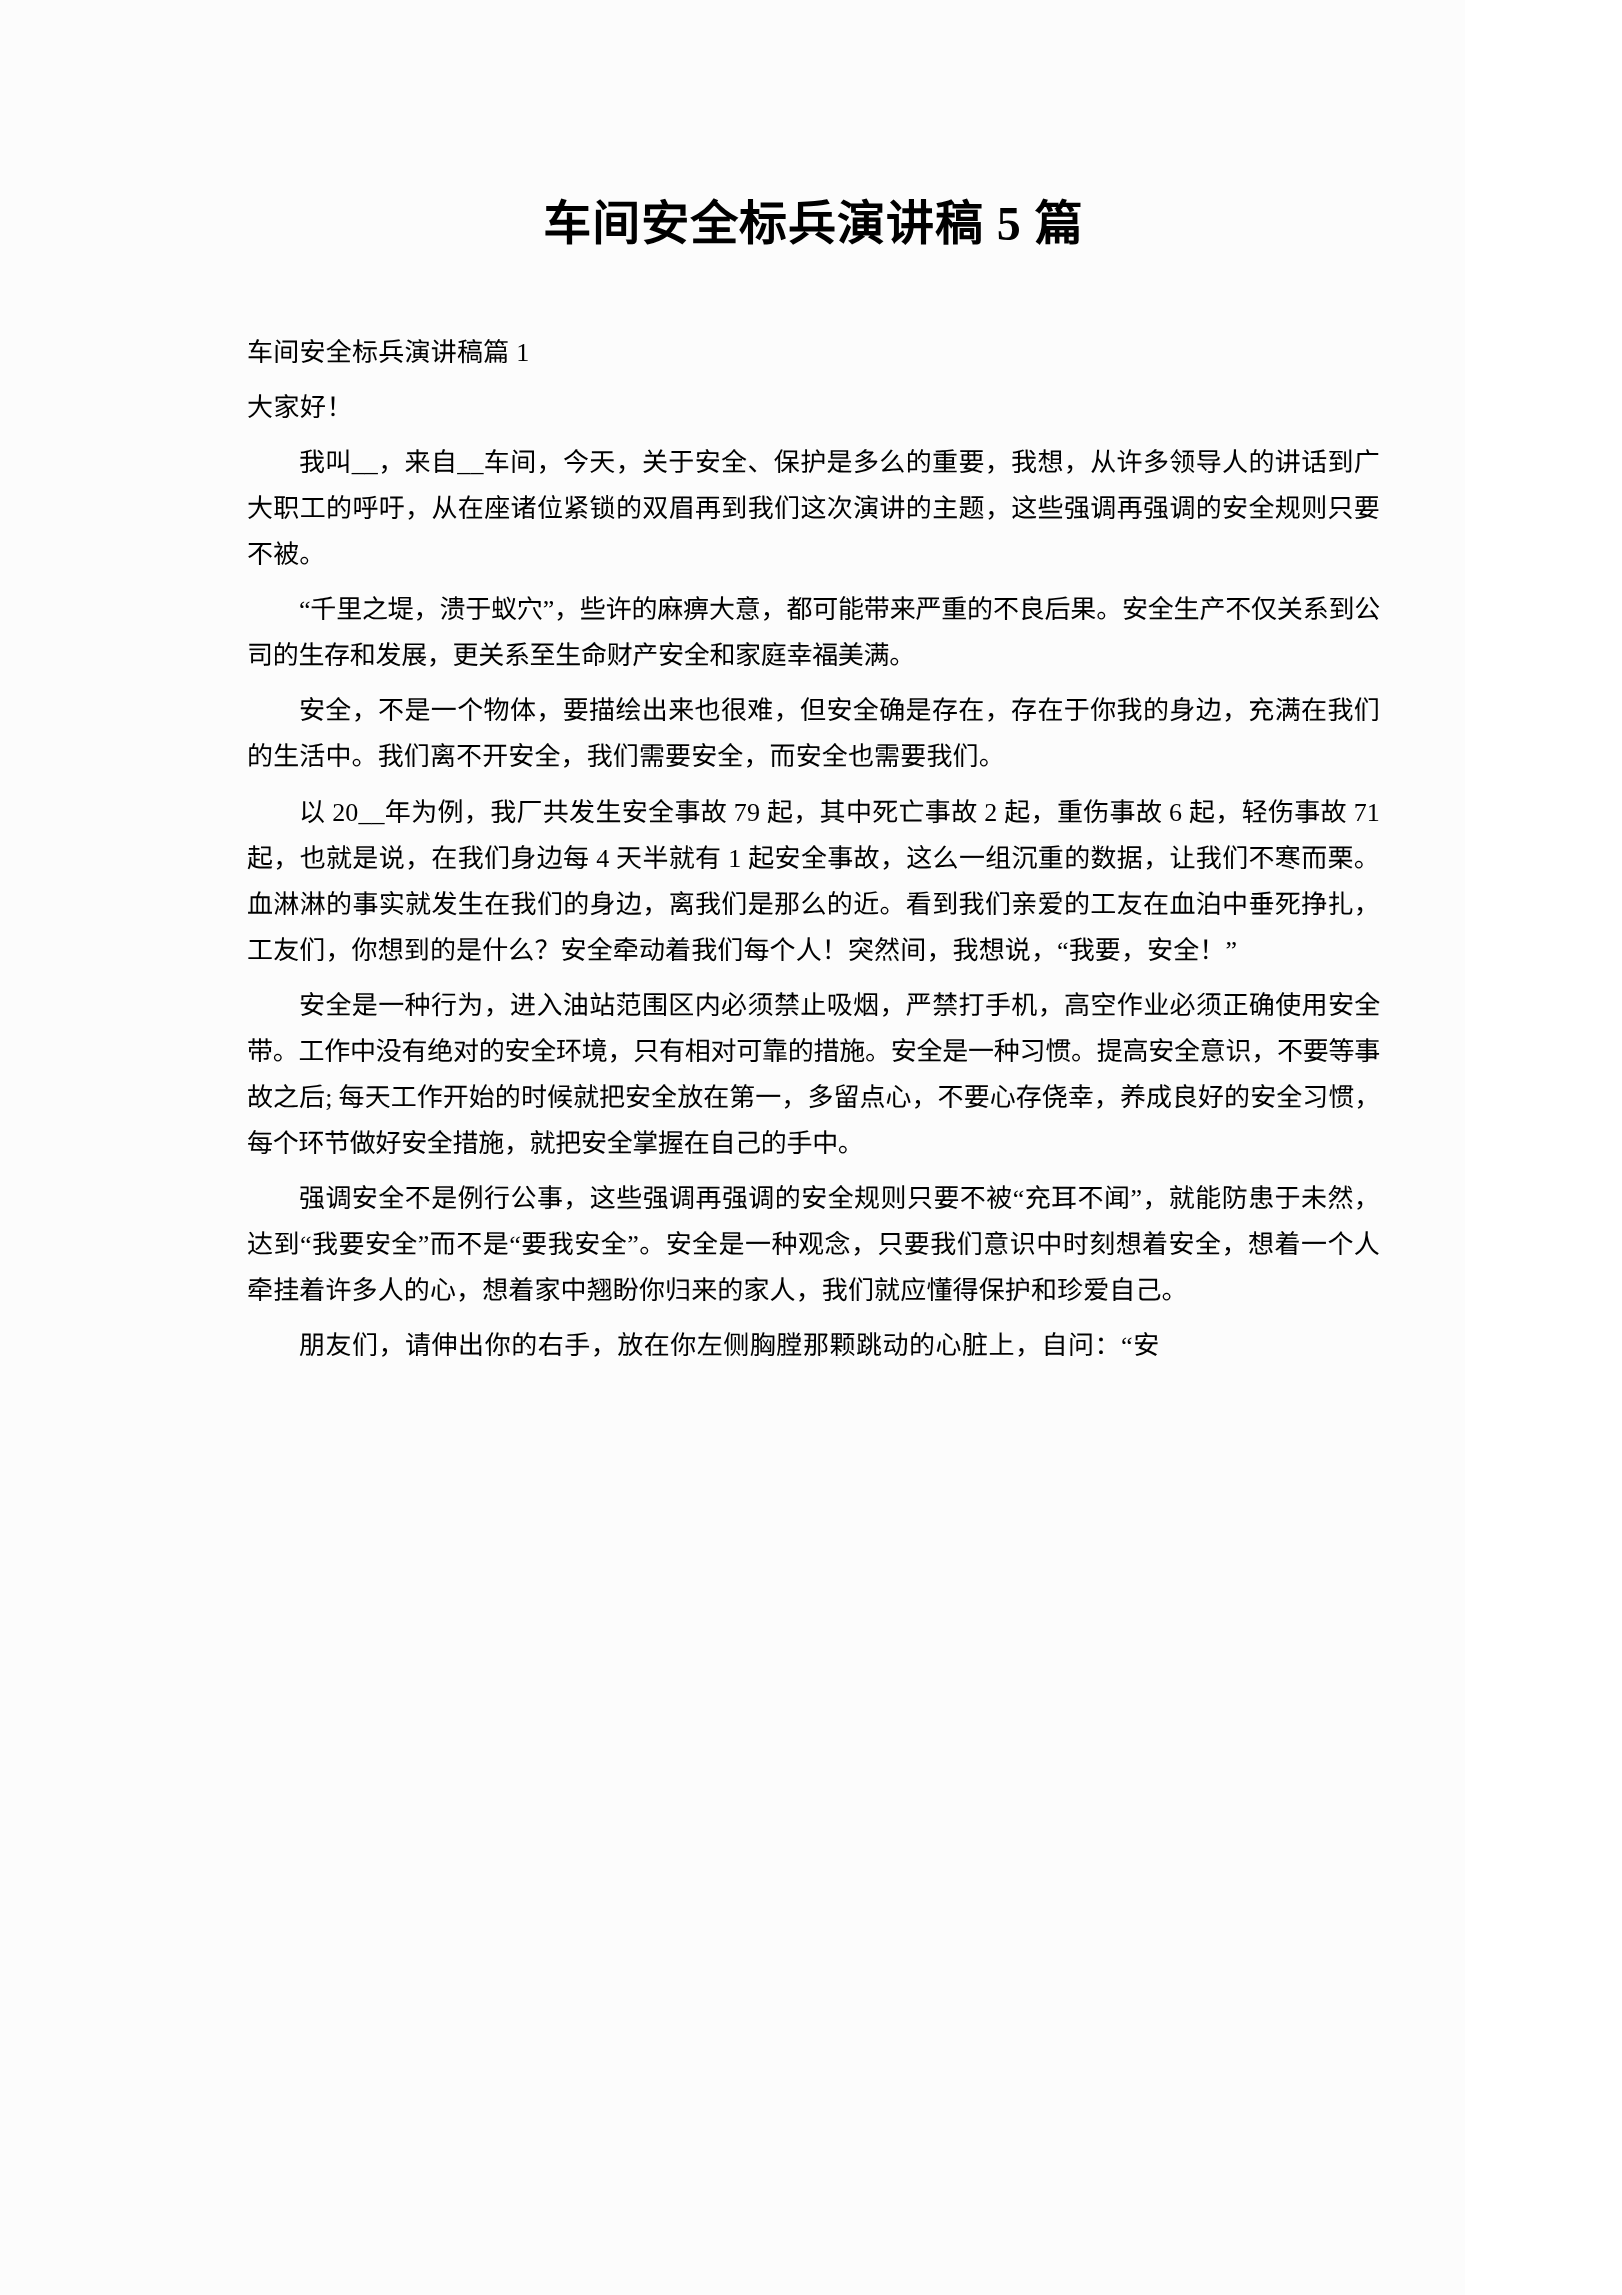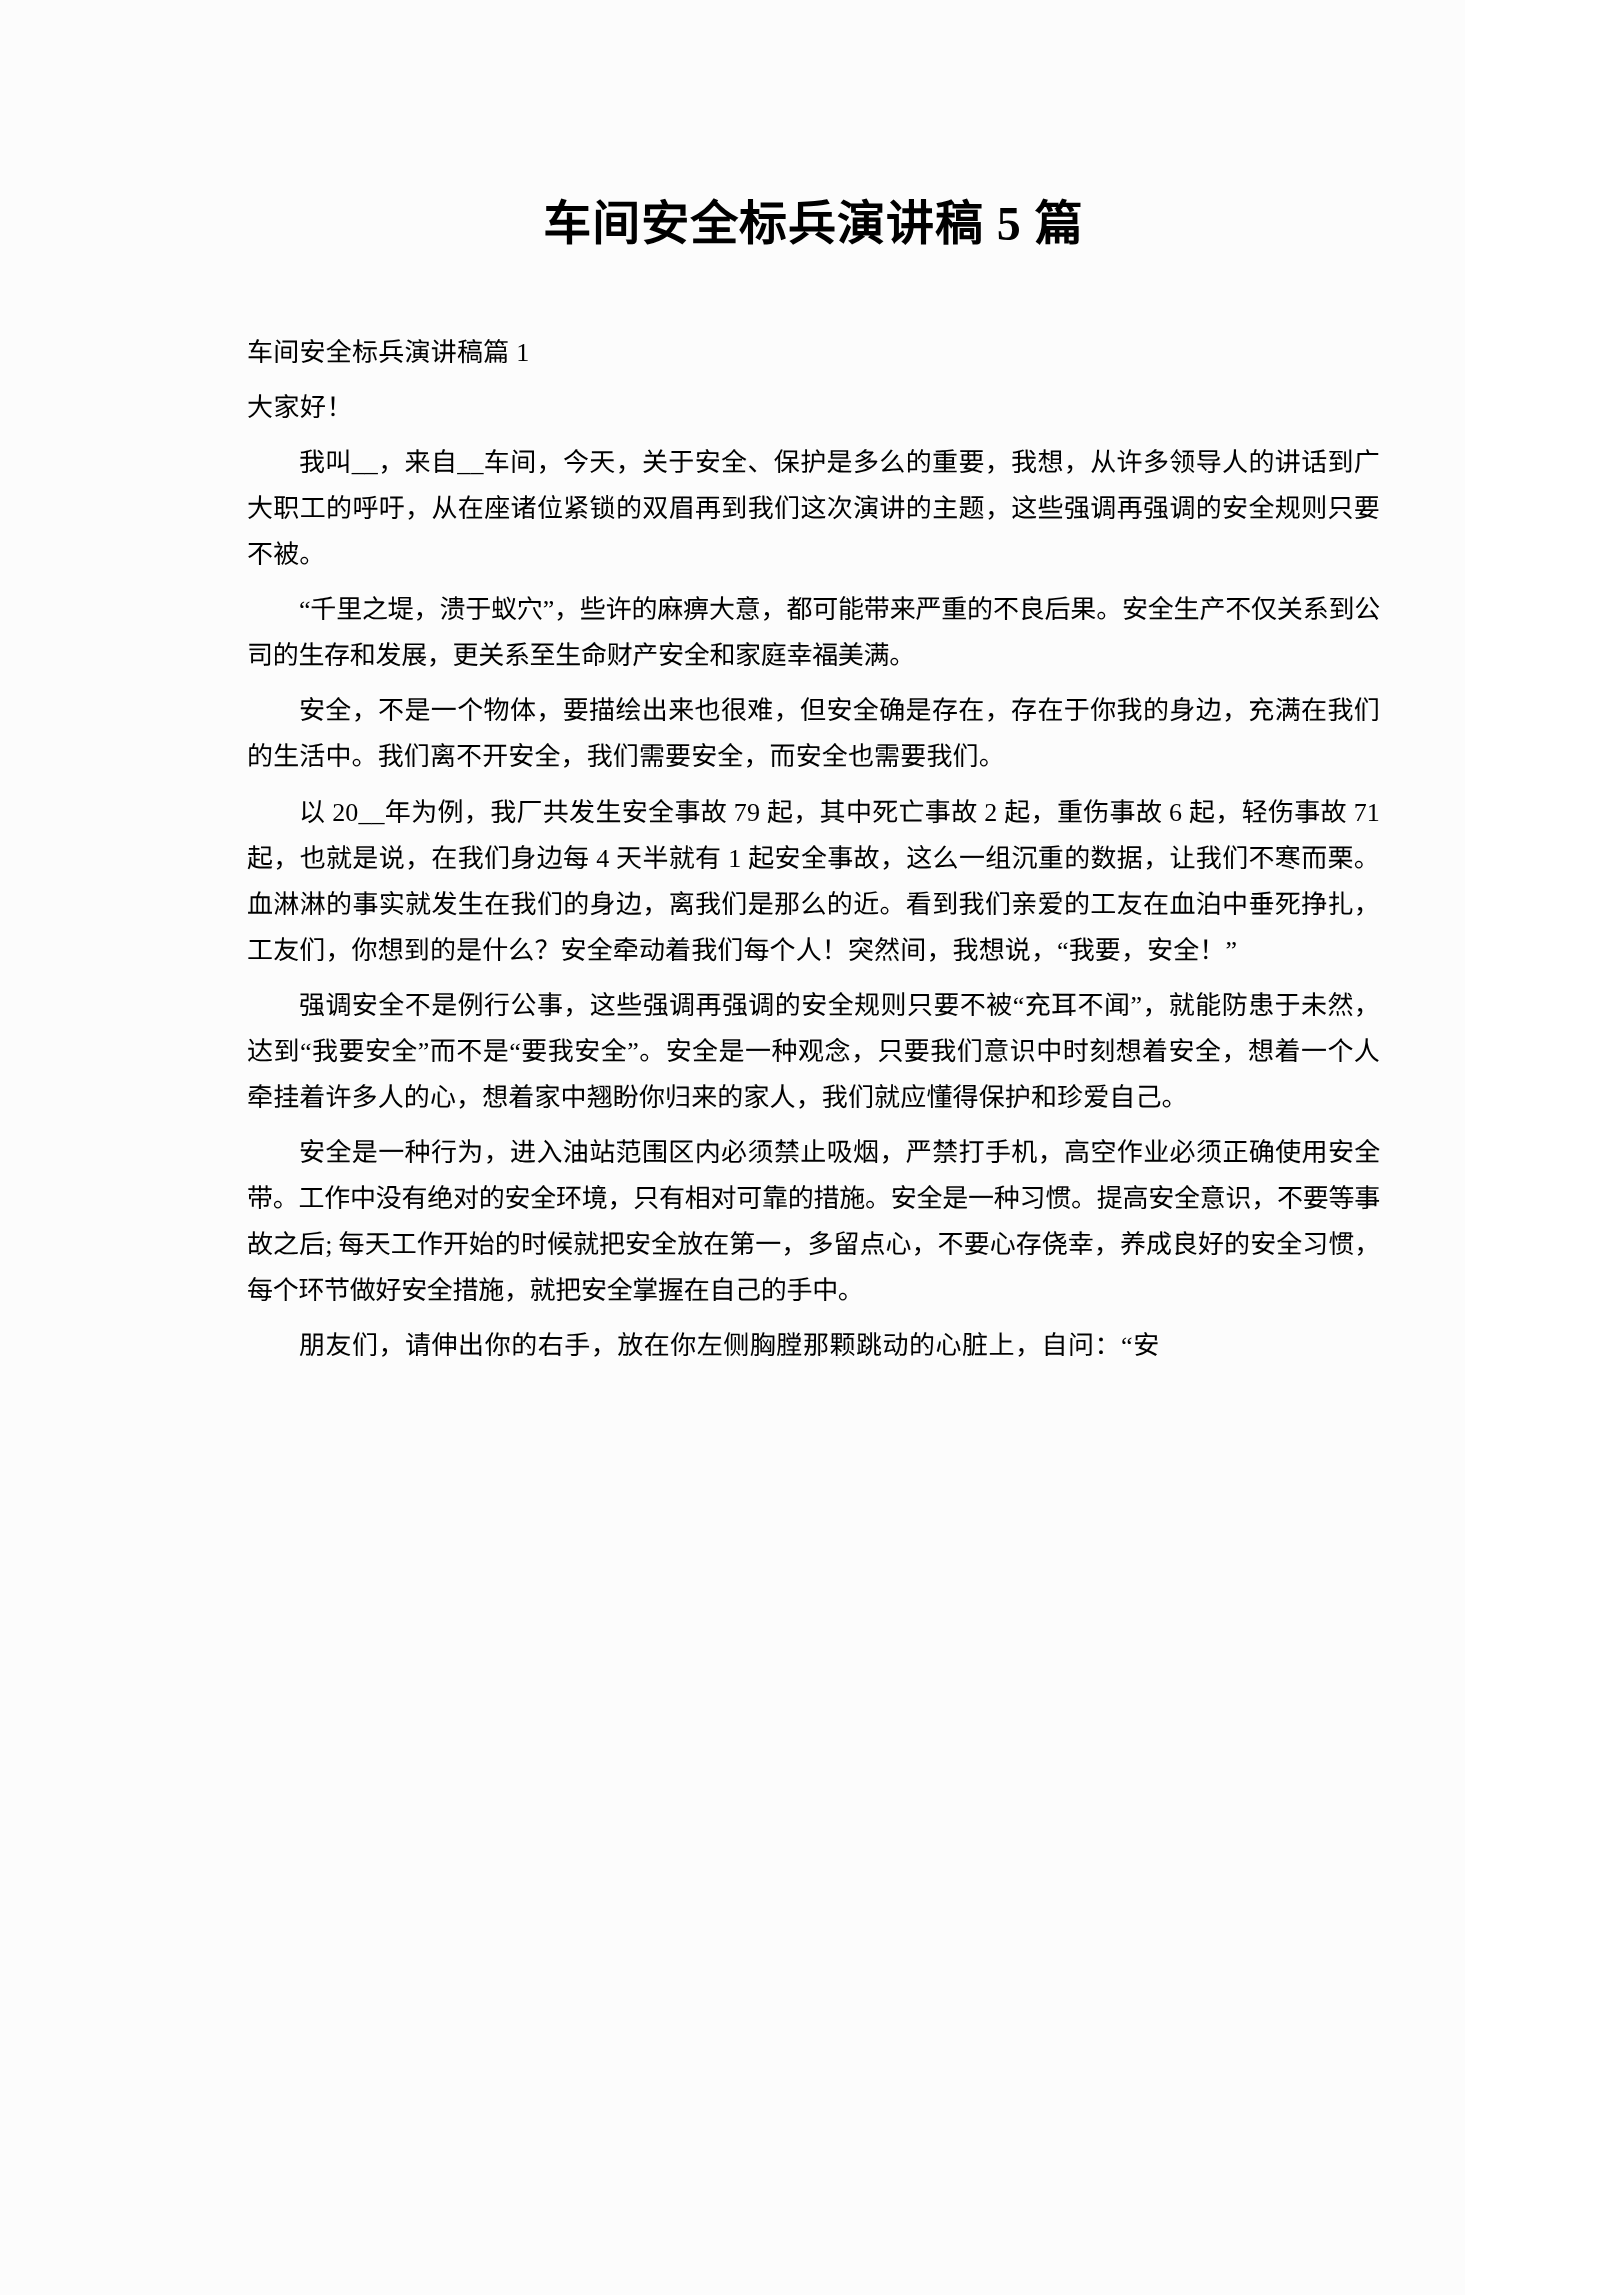--- a/index.html
+++ b/index.html
@@ -112,21 +112,21 @@
 
     <p class="para">我叫__，来自__车间，今天，关于安全、保护是多么的重要，我想，从许多领导人的讲话到广大职工的呼吁，从在座诸位紧锁的双眉再到我们这次演讲的主题，这些强调再强调的安全规则只要不被。</p>
 
 
     <p class="para tight">“千里之堤，溃于蚁穴”，些许的麻痹大意，都可能带来严重的不良后果。安全生产不仅关系到公司的生存和发展，更关系至生命财产安全和家庭幸福美满。</p>
 
     <p class="para">安全，不是一个物体，要描绘出来也很难，但安全确是存在，存在于你我的身边，充满在我们的生活中。我们离不开安全，我们需要安全，而安全也需要我们。</p>
 
     <p class="para">以 20__年为例，我厂共发生安全事故 79 起，其中死亡事故 2 起，重伤事故 6 起，轻伤事故 71 起，也就是说，在我们身边每 4 天半就有 1 起安全事故，这么一组沉重的数据，让我们不寒而栗。血淋淋的事实就发生在我们的身边，离我们是那么的近。看到我们亲爱的工友在血泊中垂死挣扎，工友们，你想到的是什么？安全牵动着我们每个人！突然间，我想说，“我要，安全！”</p>
 
+    <p class="para tight">安全是一种行为，进入油站范围区内必须禁止吸烟，严禁打手机，高空作业必须正确使用安全带。工作中没有绝对的安全环境，只有相对可靠的措施。安全是一种习惯。提高安全意识，不要等事故之后; 每天工作开始的时候就把安全放在第一，多留点心，不要心存侥幸，养成良好的安全习惯，每个环节做好安全措施，就把安全掌握在自己的手中。</p>
+
     <p class="para">强调安全不是例行公事，这些强调再强调的安全规则只要不被“充耳不闻”，就能防患于未然，达到“我要安全”而不是“要我安全”。安全是一种观念，只要我们意识中时刻想着安全，想着一个人牵挂着许多人的心，想着家中翘盼你归来的家人，我们就应懂得保护和珍爱自己。</p>
-
-    <p class="para tight">安全是一种行为，进入油站范围区内必须禁止吸烟，严禁打手机，高空作业必须正确使用安全带。工作中没有绝对的安全环境，只有相对可靠的措施。安全是一种习惯。提高安全意识，不要等事故之后; 每天工作开始的时候就把安全放在第一，多留点心，不要心存侥幸，养成良好的安全习惯，每个环节做好安全措施，就把安全掌握在自己的手中。</p>
 
     <div class="last-line">朋友们，请伸出你的右手，放在你左侧胸膛那颗跳动的心脏上，自问：“安</div>
 
   </div>
 </div>
 
 
 </body></html>

